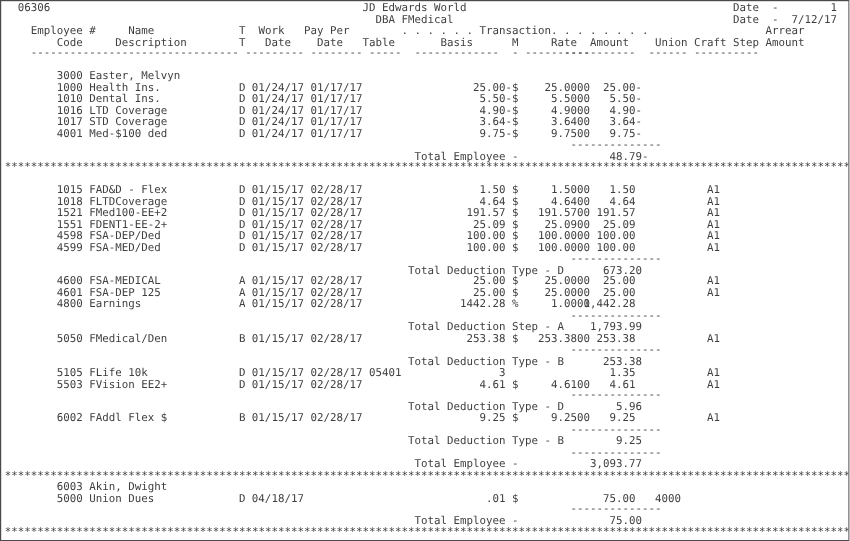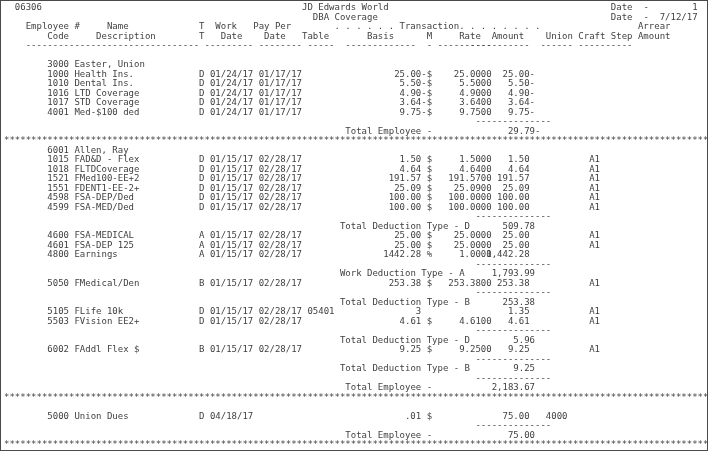--- a/index.html
+++ b/index.html
@@ -19,58 +19,58 @@
     height:9.5px;line-height:9.5px;
     white-space:pre;
   }
   .f{position:absolute;top:0;white-space:pre;}
 </style>
 </head>
 <body>
 
 <div class="page" id="page">
     <div class="line" style="top: 2px;"><span class="f" style="left: 2ch;">06306</span><span class="f" style="left: 55ch;">JD Edwards World</span><span class="f" style="left: 112ch;">Date</span><span class="f" style="left: 118ch;">-</span><span class="f" style="left: 127ch;">1</span></div>
-    <div class="line" style="top: 11.5px;"><span class="f" style="left: 57ch;">DBA Coverage</span><span class="f" style="left: 112ch;">Date</span><span class="f" style="left: 118ch;">-</span><span class="f" style="left: 121ch;">7/12/17</span></div>
+    <div class="line" style="top: 11.5px;"><span class="f" style="left: 57ch;">DBA FMedical</span><span class="f" style="left: 112ch;">Date</span><span class="f" style="left: 118ch;">-</span><span class="f" style="left: 121ch;">7/12/17</span></div>
     <div class="line" style="top: 21px;"><span class="f" style="left: 4ch;">Employee #</span><span class="f" style="left: 19ch;">Name</span><span class="f" style="left: 36ch;">T</span><span class="f" style="left: 39ch;">Work</span><span class="f" style="left: 46ch;">Pay Per</span><span class="f" style="left: 61ch;">. . . . . . Transaction. . . . . . . .</span><span class="f" style="left: 117ch;">Arrear</span></div>
     <div class="line" style="top: 30.5px;"><span class="f" style="left: 8ch;">Code</span><span class="f" style="left: 17ch;">Description</span><span class="f" style="left: 36ch;">T</span><span class="f" style="left: 40ch;">Date</span><span class="f" style="left: 48ch;">Date</span><span class="f" style="left: 55ch;">Table</span><span class="f" style="left: 67ch;">Basis</span><span class="f" style="left: 78ch;">M</span><span class="f" style="left: 84ch;">Rate</span><span class="f" style="left: 90ch;">Amount</span><span class="f" style="left: 100ch;">Union</span><span class="f" style="left: 106ch;">Craft</span><span class="f" style="left: 112ch;">Step</span><span class="f" style="left: 117ch;">Amount</span></div>
     <div class="line" style="top: 40px;"><span class="f" style="left: 4ch;">---------</span><span class="f" style="left: 13ch;">-----------------------</span><span class="f" style="left: 37ch;">-</span><span class="f" style="left: 38ch;">--------</span><span class="f" style="left: 47ch;">--------</span><span class="f" style="left: 56ch;">-----</span><span class="f" style="left: 63ch;">-------------</span><span class="f" style="left: 78ch;">-</span><span class="f" style="left: 80ch;">----------</span><span class="f" style="left: 86ch;">-----------</span><span class="f" style="left: 99ch;">------</span><span class="f" style="left: 106ch;">------</span><span class="f" style="left: 112ch;">----</span></div>
     <div class="line" style="top: 49.5px;"></div>
-    <div class="line" style="top: 59px;"><span class="f" style="left: 8ch;">3000</span><span class="f" style="left: 13ch;">Easter, Union</span></div>
+    <div class="line" style="top: 59px;"><span class="f" style="left: 8ch;">3000</span><span class="f" style="left: 13ch;">Easter, Melvyn</span></div>
     <div class="line" style="top: 68.5px;"><span class="f" style="left: 8ch;">1000</span><span class="f" style="left: 13ch;">Health Ins.</span><span class="f" style="left: 36ch;">D</span><span class="f" style="left: 38ch;">01/24/17</span><span class="f" style="left: 47ch;">01/17/17</span><span class="f" style="left: 72ch;">25.00-</span><span class="f" style="left: 78ch;">$</span><span class="f" style="left: 83ch;">25.0000</span><span class="f" style="left: 92ch;">25.00-</span></div>
     <div class="line" style="top: 78px;"><span class="f" style="left: 8ch;">1010</span><span class="f" style="left: 13ch;">Dental Ins.</span><span class="f" style="left: 36ch;">D</span><span class="f" style="left: 38ch;">01/24/17</span><span class="f" style="left: 47ch;">01/17/17</span><span class="f" style="left: 73ch;">5.50-</span><span class="f" style="left: 78ch;">$</span><span class="f" style="left: 84ch;">5.5000</span><span class="f" style="left: 93ch;">5.50-</span></div>
     <div class="line" style="top: 87.5px;"><span class="f" style="left: 8ch;">1016</span><span class="f" style="left: 13ch;">LTD Coverage</span><span class="f" style="left: 36ch;">D</span><span class="f" style="left: 38ch;">01/24/17</span><span class="f" style="left: 47ch;">01/17/17</span><span class="f" style="left: 73ch;">4.90-</span><span class="f" style="left: 78ch;">$</span><span class="f" style="left: 84ch;">4.9000</span><span class="f" style="left: 93ch;">4.90-</span></div>
     <div class="line" style="top: 97px;"><span class="f" style="left: 8ch;">1017</span><span class="f" style="left: 13ch;">STD Coverage</span><span class="f" style="left: 36ch;">D</span><span class="f" style="left: 38ch;">01/24/17</span><span class="f" style="left: 47ch;">01/17/17</span><span class="f" style="left: 73ch;">3.64-</span><span class="f" style="left: 78ch;">$</span><span class="f" style="left: 84ch;">3.6400</span><span class="f" style="left: 93ch;">3.64-</span></div>
     <div class="line" style="top: 106.5px;"><span class="f" style="left: 8ch;">4001</span><span class="f" style="left: 13ch;">Med-$100 ded</span><span class="f" style="left: 36ch;">D</span><span class="f" style="left: 38ch;">01/24/17</span><span class="f" style="left: 47ch;">01/17/17</span><span class="f" style="left: 73ch;">9.75-</span><span class="f" style="left: 78ch;">$</span><span class="f" style="left: 84ch;">9.7500</span><span class="f" style="left: 93ch;">9.75-</span></div>
     <div class="line" style="top: 116px;"><span class="f" style="left: 87ch;">--------------</span></div>
-    <div class="line" style="top: 125.5px;"><span class="f" style="left: 63ch;">Total Employee -</span><span class="f" style="left: 93ch;">29.79-</span></div>
+    <div class="line" style="top: 125.5px;"><span class="f" style="left: 63ch;">Total Employee -</span><span class="f" style="left: 93ch;">48.79-</span></div>
     <div class="line" style="top: 135px;"><span class="f" style="left: 0ch;">**********************************************************************************************************************************</span></div>
-    <div class="line" style="top: 144.5px;"><span class="f" style="left: 8ch;">6001</span><span class="f" style="left: 13ch;">Allen, Ray</span></div>
     <div class="line" style="top: 154px;"><span class="f" style="left: 8ch;">1015</span><span class="f" style="left: 13ch;">FAD&amp;D - Flex</span><span class="f" style="left: 36ch;">D</span><span class="f" style="left: 38ch;">01/15/17</span><span class="f" style="left: 47ch;">02/28/17</span><span class="f" style="left: 73ch;">1.50</span><span class="f" style="left: 78ch;">$</span><span class="f" style="left: 84ch;">1.5000</span><span class="f" style="left: 93ch;">1.50</span><span class="f" style="left: 108ch;">A1</span></div>
     <div class="line" style="top: 163.5px;"><span class="f" style="left: 8ch;">1018</span><span class="f" style="left: 13ch;">FLTDCoverage</span><span class="f" style="left: 36ch;">D</span><span class="f" style="left: 38ch;">01/15/17</span><span class="f" style="left: 47ch;">02/28/17</span><span class="f" style="left: 73ch;">4.64</span><span class="f" style="left: 78ch;">$</span><span class="f" style="left: 84ch;">4.6400</span><span class="f" style="left: 93ch;">4.64</span><span class="f" style="left: 108ch;">A1</span></div>
     <div class="line" style="top: 173px;"><span class="f" style="left: 8ch;">1521</span><span class="f" style="left: 13ch;">FMed100-EE+2</span><span class="f" style="left: 36ch;">D</span><span class="f" style="left: 38ch;">01/15/17</span><span class="f" style="left: 47ch;">02/28/17</span><span class="f" style="left: 71ch;">191.57</span><span class="f" style="left: 78ch;">$</span><span class="f" style="left: 82ch;">191.5700</span><span class="f" style="left: 91ch;">191.57</span><span class="f" style="left: 108ch;">A1</span></div>
     <div class="line" style="top: 182.5px;"><span class="f" style="left: 8ch;">1551</span><span class="f" style="left: 13ch;">FDENT1-EE-2+</span><span class="f" style="left: 36ch;">D</span><span class="f" style="left: 38ch;">01/15/17</span><span class="f" style="left: 47ch;">02/28/17</span><span class="f" style="left: 72ch;">25.09</span><span class="f" style="left: 78ch;">$</span><span class="f" style="left: 83ch;">25.0900</span><span class="f" style="left: 92ch;">25.09</span><span class="f" style="left: 108ch;">A1</span></div>
     <div class="line" style="top: 192px;"><span class="f" style="left: 8ch;">4598</span><span class="f" style="left: 13ch;">FSA-DEP/Ded</span><span class="f" style="left: 36ch;">D</span><span class="f" style="left: 38ch;">01/15/17</span><span class="f" style="left: 47ch;">02/28/17</span><span class="f" style="left: 71ch;">100.00</span><span class="f" style="left: 78ch;">$</span><span class="f" style="left: 82ch;">100.0000</span><span class="f" style="left: 91ch;">100.00</span><span class="f" style="left: 108ch;">A1</span></div>
     <div class="line" style="top: 201.5px;"><span class="f" style="left: 8ch;">4599</span><span class="f" style="left: 13ch;">FSA-MED/Ded</span><span class="f" style="left: 36ch;">D</span><span class="f" style="left: 38ch;">01/15/17</span><span class="f" style="left: 47ch;">02/28/17</span><span class="f" style="left: 71ch;">100.00</span><span class="f" style="left: 78ch;">$</span><span class="f" style="left: 82ch;">100.0000</span><span class="f" style="left: 91ch;">100.00</span><span class="f" style="left: 108ch;">A1</span></div>
     <div class="line" style="top: 211px;"><span class="f" style="left: 87ch;">--------------</span></div>
-    <div class="line" style="top: 220.5px;"><span class="f" style="left: 62ch;">Total Deduction Type - D</span><span class="f" style="left: 92ch;">509.78</span></div>
+    <div class="line" style="top: 220.5px;"><span class="f" style="left: 62ch;">Total Deduction Type - D</span><span class="f" style="left: 92ch;">673.20</span></div>
     <div class="line" style="top: 230px;"><span class="f" style="left: 8ch;">4600</span><span class="f" style="left: 13ch;">FSA-MEDICAL</span><span class="f" style="left: 36ch;">A</span><span class="f" style="left: 38ch;">01/15/17</span><span class="f" style="left: 47ch;">02/28/17</span><span class="f" style="left: 72ch;">25.00</span><span class="f" style="left: 78ch;">$</span><span class="f" style="left: 83ch;">25.0000</span><span class="f" style="left: 92ch;">25.00</span><span class="f" style="left: 108ch;">A1</span></div>
     <div class="line" style="top: 239.5px;"><span class="f" style="left: 8ch;">4601</span><span class="f" style="left: 13ch;">FSA-DEP 125</span><span class="f" style="left: 36ch;">A</span><span class="f" style="left: 38ch;">01/15/17</span><span class="f" style="left: 47ch;">02/28/17</span><span class="f" style="left: 72ch;">25.00</span><span class="f" style="left: 78ch;">$</span><span class="f" style="left: 83ch;">25.0000</span><span class="f" style="left: 92ch;">25.00</span><span class="f" style="left: 108ch;">A1</span></div>
     <div class="line" style="top: 249px;"><span class="f" style="left: 8ch;">4800</span><span class="f" style="left: 13ch;">Earnings</span><span class="f" style="left: 36ch;">A</span><span class="f" style="left: 38ch;">01/15/17</span><span class="f" style="left: 47ch;">02/28/17</span><span class="f" style="left: 70ch;">1442.28</span><span class="f" style="left: 78ch;">%</span><span class="f" style="left: 84ch;">1.0000</span><span class="f" style="left: 89ch;">1,442.28</span></div>
     <div class="line" style="top: 258.5px;"><span class="f" style="left: 87ch;">--------------</span></div>
-    <div class="line" style="top: 268px;"><span class="f" style="left: 62ch;">Work Deduction Type - A</span><span class="f" style="left: 90ch;">1,793.99</span></div>
+    <div class="line" style="top: 268px;"><span class="f" style="left: 62ch;">Total Deduction Step - A</span><span class="f" style="left: 90ch;">1,793.99</span></div>
     <div class="line" style="top: 277.5px;"><span class="f" style="left: 8ch;">5050</span><span class="f" style="left: 13ch;">FMedical/Den</span><span class="f" style="left: 36ch;">B</span><span class="f" style="left: 38ch;">01/15/17</span><span class="f" style="left: 47ch;">02/28/17</span><span class="f" style="left: 71ch;">253.38</span><span class="f" style="left: 78ch;">$</span><span class="f" style="left: 82ch;">253.3800</span><span class="f" style="left: 91ch;">253.38</span><span class="f" style="left: 108ch;">A1</span></div>
     <div class="line" style="top: 287px;"><span class="f" style="left: 87ch;">--------------</span></div>
     <div class="line" style="top: 296.5px;"><span class="f" style="left: 62ch;">Total Deduction Type - B</span><span class="f" style="left: 92ch;">253.38</span></div>
     <div class="line" style="top: 306px;"><span class="f" style="left: 8ch;">5105</span><span class="f" style="left: 13ch;">FLife 10k</span><span class="f" style="left: 36ch;">D</span><span class="f" style="left: 38ch;">01/15/17</span><span class="f" style="left: 47ch;">02/28/17</span><span class="f" style="left: 56ch;">05401</span><span class="f" style="left: 76ch;">3</span><span class="f" style="left: 93ch;">1.35</span><span class="f" style="left: 108ch;">A1</span></div>
     <div class="line" style="top: 315.5px;"><span class="f" style="left: 8ch;">5503</span><span class="f" style="left: 13ch;">FVision EE2+</span><span class="f" style="left: 36ch;">D</span><span class="f" style="left: 38ch;">01/15/17</span><span class="f" style="left: 47ch;">02/28/17</span><span class="f" style="left: 73ch;">4.61</span><span class="f" style="left: 78ch;">$</span><span class="f" style="left: 84ch;">4.6100</span><span class="f" style="left: 93ch;">4.61</span><span class="f" style="left: 108ch;">A1</span></div>
     <div class="line" style="top: 325px;"><span class="f" style="left: 87ch;">--------------</span></div>
     <div class="line" style="top: 334.5px;"><span class="f" style="left: 62ch;">Total Deduction Type - D</span><span class="f" style="left: 94ch;">5.96</span></div>
     <div class="line" style="top: 344px;"><span class="f" style="left: 8ch;">6002</span><span class="f" style="left: 13ch;">FAddl Flex $</span><span class="f" style="left: 36ch;">B</span><span class="f" style="left: 38ch;">01/15/17</span><span class="f" style="left: 47ch;">02/28/17</span><span class="f" style="left: 73ch;">9.25</span><span class="f" style="left: 78ch;">$</span><span class="f" style="left: 84ch;">9.2500</span><span class="f" style="left: 93ch;">9.25</span><span class="f" style="left: 108ch;">A1</span></div>
     <div class="line" style="top: 353.5px;"><span class="f" style="left: 87ch;">--------------</span></div>
     <div class="line" style="top: 363px;"><span class="f" style="left: 62ch;">Total Deduction Type - B</span><span class="f" style="left: 94ch;">9.25</span></div>
     <div class="line" style="top: 372.5px;"><span class="f" style="left: 87ch;">--------------</span></div>
-    <div class="line" style="top: 382px;"><span class="f" style="left: 63ch;">Total Employee -</span><span class="f" style="left: 90ch;">2,183.67</span></div>
+    <div class="line" style="top: 382px;"><span class="f" style="left: 63ch;">Total Employee -</span><span class="f" style="left: 90ch;">3,093.77</span></div>
     <div class="line" style="top: 391.5px;"><span class="f" style="left: 0ch;">**********************************************************************************************************************************</span></div>
+    <div class="line" style="top: 401px;"><span class="f" style="left: 8ch;">6003</span><span class="f" style="left: 13ch;">Akin, Dwight</span></div>
     <div class="line" style="top: 410.5px;"><span class="f" style="left: 8ch;">5000</span><span class="f" style="left: 13ch;">Union Dues</span><span class="f" style="left: 36ch;">D</span><span class="f" style="left: 38ch;">04/18/17</span><span class="f" style="left: 74ch;">.01</span><span class="f" style="left: 78ch;">$</span><span class="f" style="left: 92ch;">75.00</span><span class="f" style="left: 100ch;">4000</span></div>
     <div class="line" style="top: 420px;"><span class="f" style="left: 87ch;">--------------</span></div>
     <div class="line" style="top: 429.5px;"><span class="f" style="left: 63ch;">Total Employee -</span><span class="f" style="left: 93ch;">75.00</span></div>
     <div class="line" style="top: 439px;"><span class="f" style="left: 0ch;">**********************************************************************************************************************************</span></div>
   </div>
 
 </body></html>

